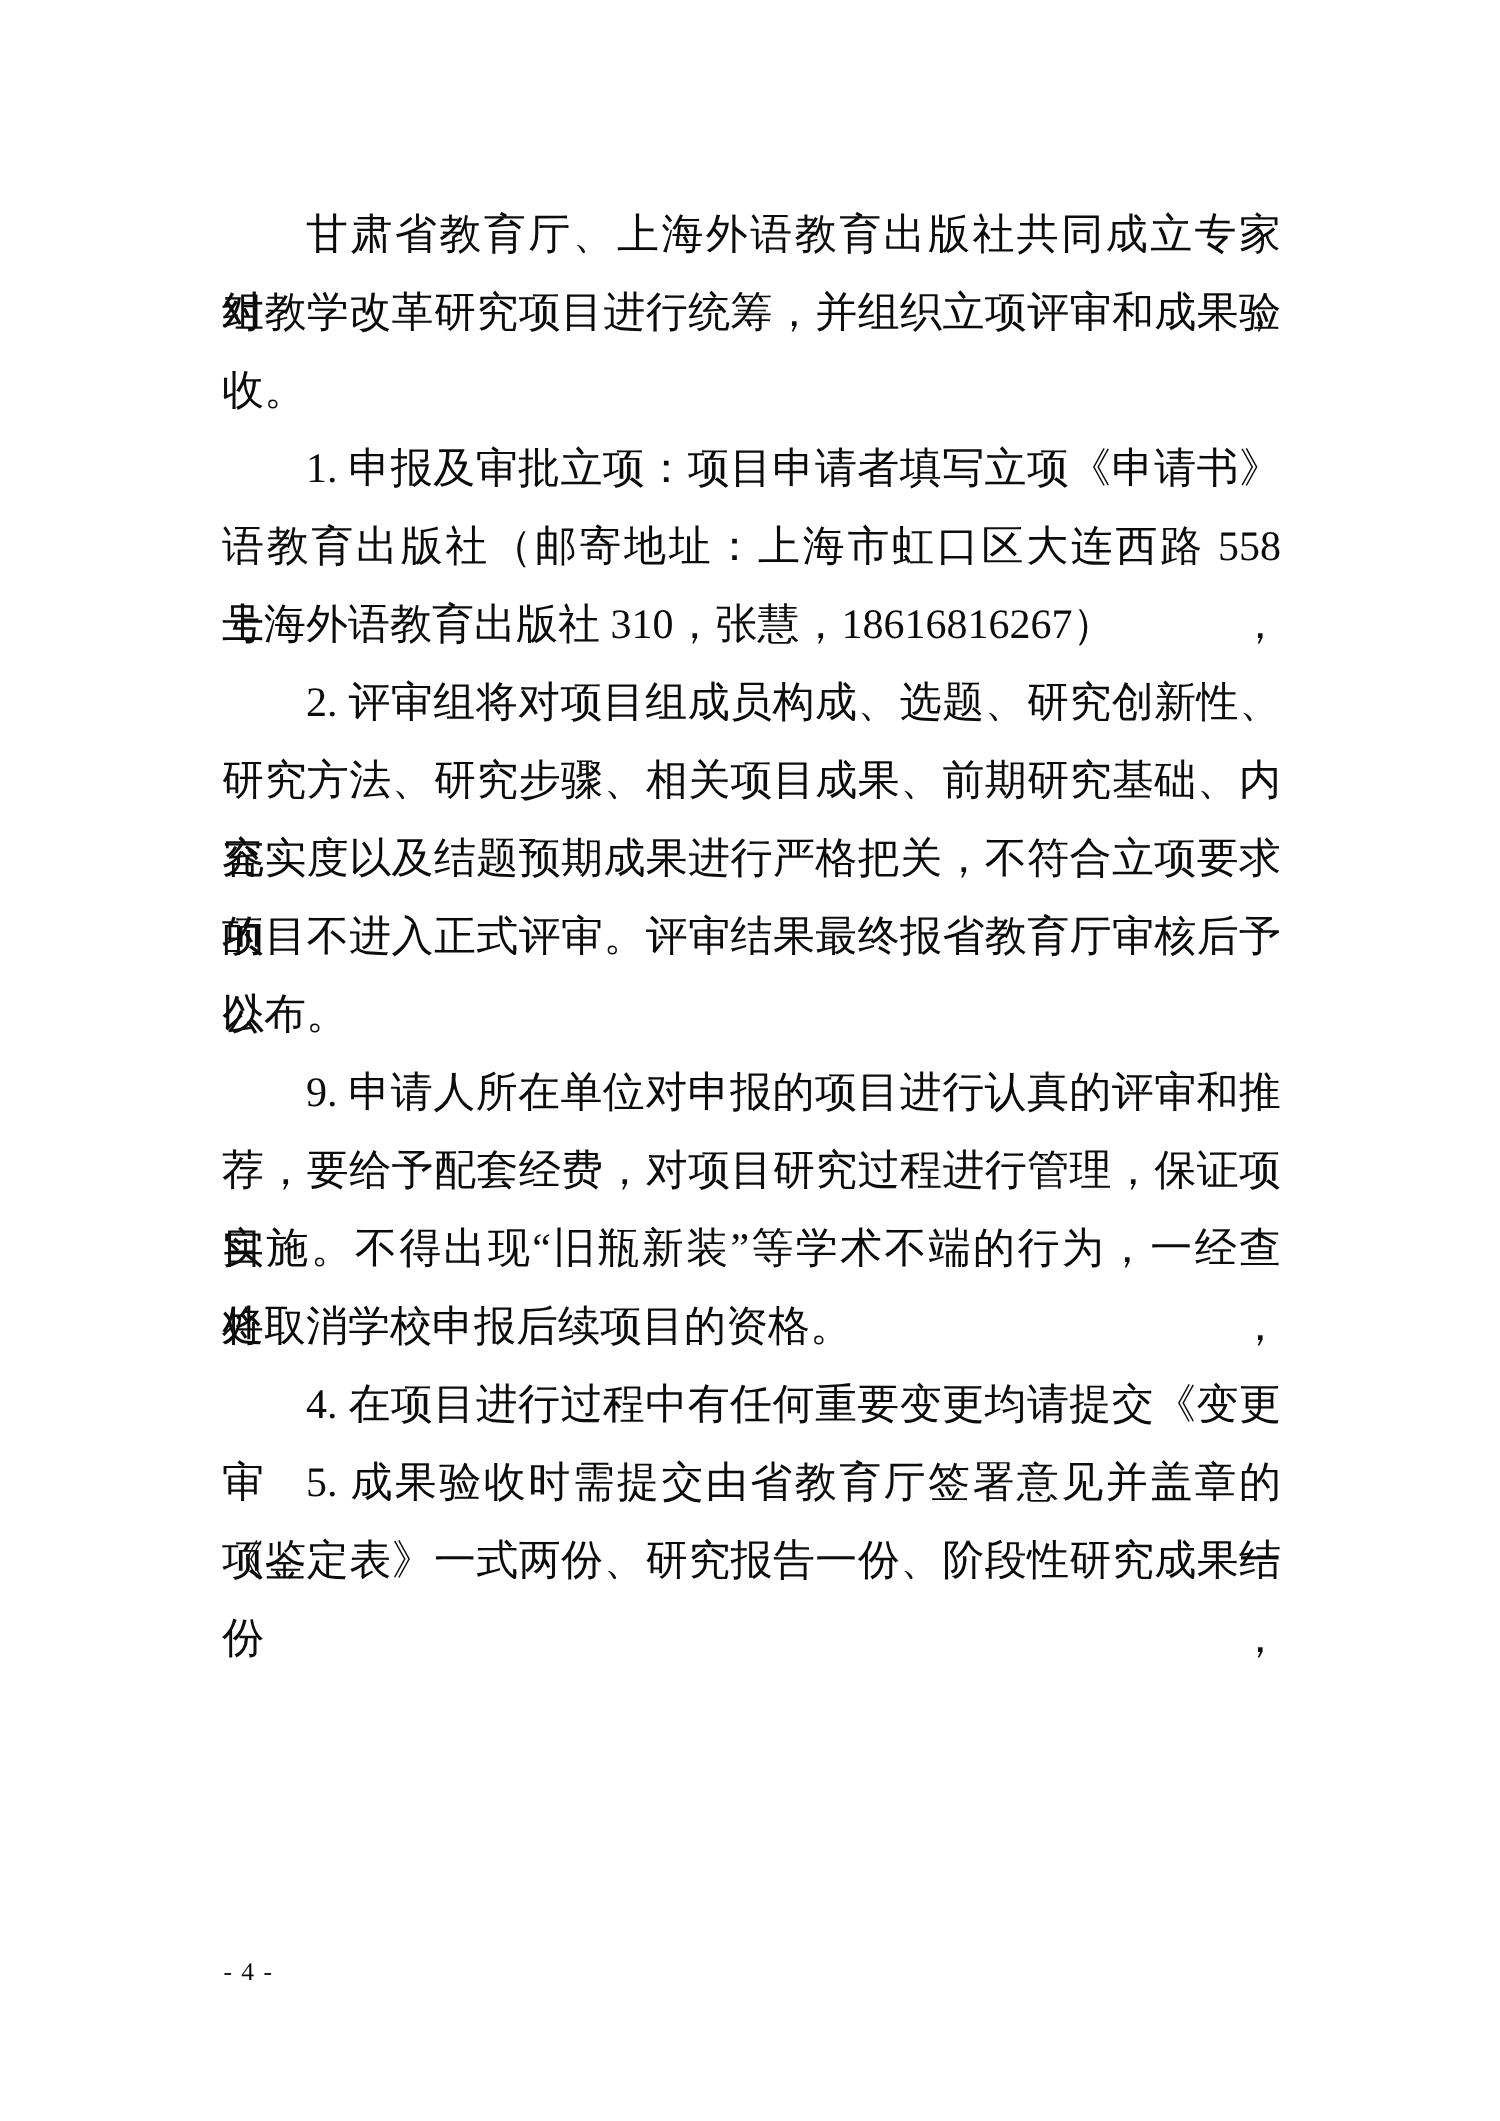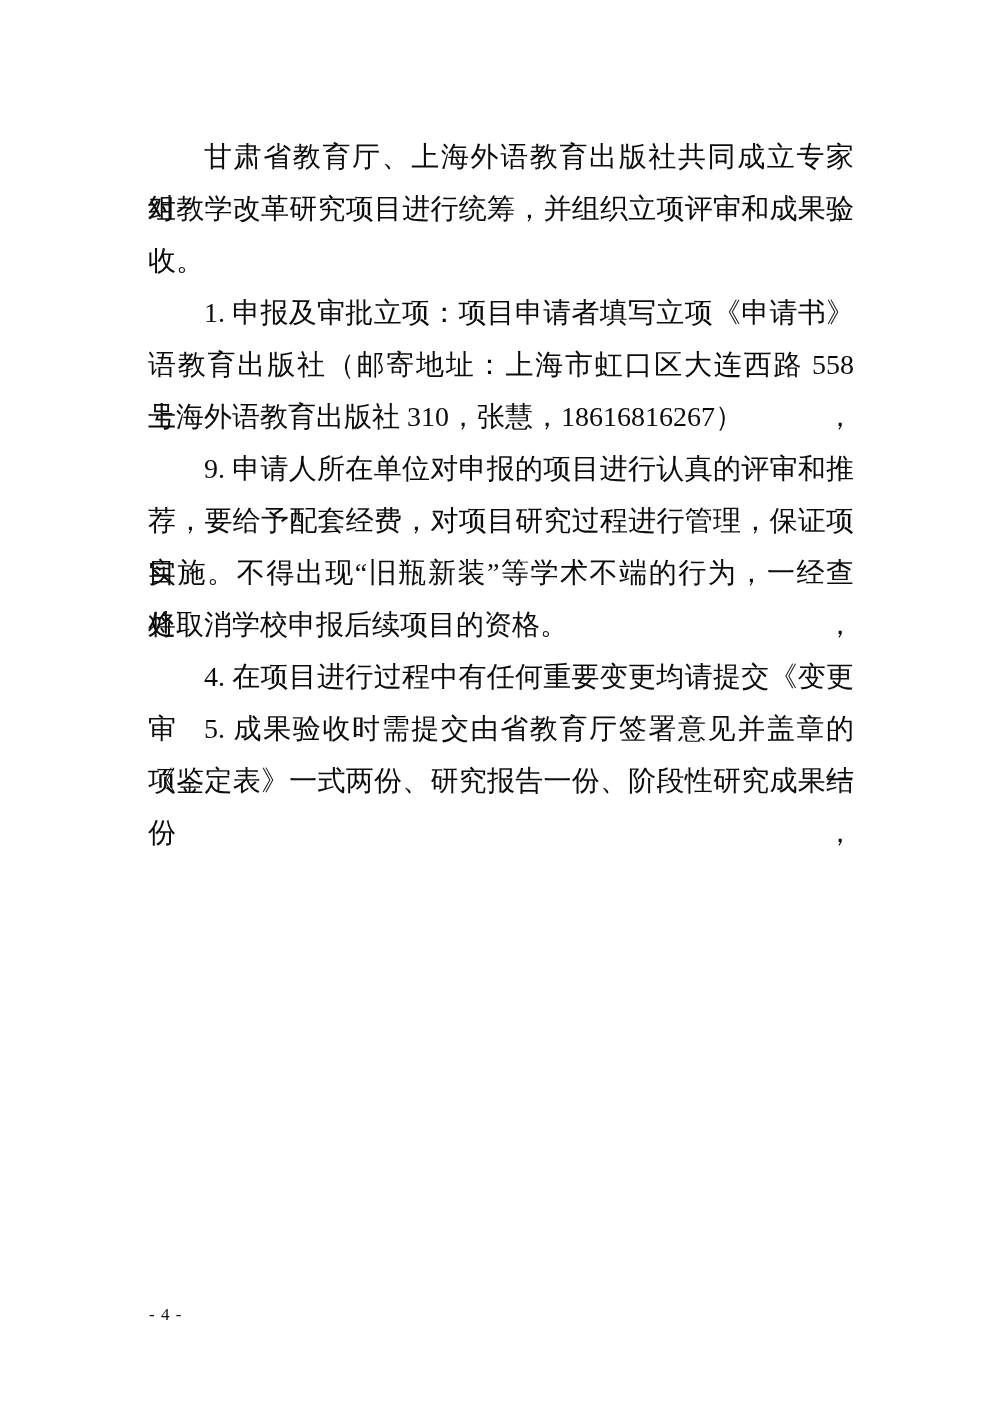--- a/index.html
+++ b/index.html
@@ -59,20 +59,27 @@
         <div class="line j ind">甘肃省教育厅、上海外语教育出版社共同成立专家组，</div>
         <div class="line j">对教学改革研究项目进行统筹，并组织立项评审和成果验</div>
         <div class="line">收。</div>
       </div>
       <div class="paragraph">
         <div class="line j ind">1. 申报及审批立项：项目申请者填写立项《申请书》</div>
         <div class="line j">语教育出版社（邮寄地址：上海市虹口区大连西路 558 号，</div>
         <div class="line">上海外语教育出版社 310，张慧，18616816267）</div>
       </div>
       <div class="paragraph">
+        <div class="line j ind">2. 评审组将对项目组成员构成、选题、研究创新性、</div>
+        <div class="line j">研究方法、研究步骤、相关项目成果、前期研究基础、内容</div>
+        <div class="line j">充实度以及结题预期成果进行严格把关，不符合立项要求的</div>
+        <div class="line j">项目不进入正式评审。评审结果最终报省教育厅审核后予以</div>
+        <div class="line">公布。</div>
+      </div>
+      <div class="paragraph">
         <div class="line j ind">9. 申请人所在单位对申报的项目进行认真的评审和推</div>
         <div class="line j">荐，要给予配套经费，对项目研究过程进行管理，保证项目</div>
         <div class="line j">实施。不得出现“旧瓶新装”等学术不端的行为，一经查处，</div>
         <div class="line">将取消学校申报后续项目的资格。</div>
       </div>
       <div class="paragraph">
         <div class="line j ind">4. 在项目进行过程中有任何重要变更均请提交《变更审</div>
       </div>
       <div class="paragraph">
         <div class="line j ind">5. 成果验收时需提交由省教育厅签署意见并盖章的《结</div>

